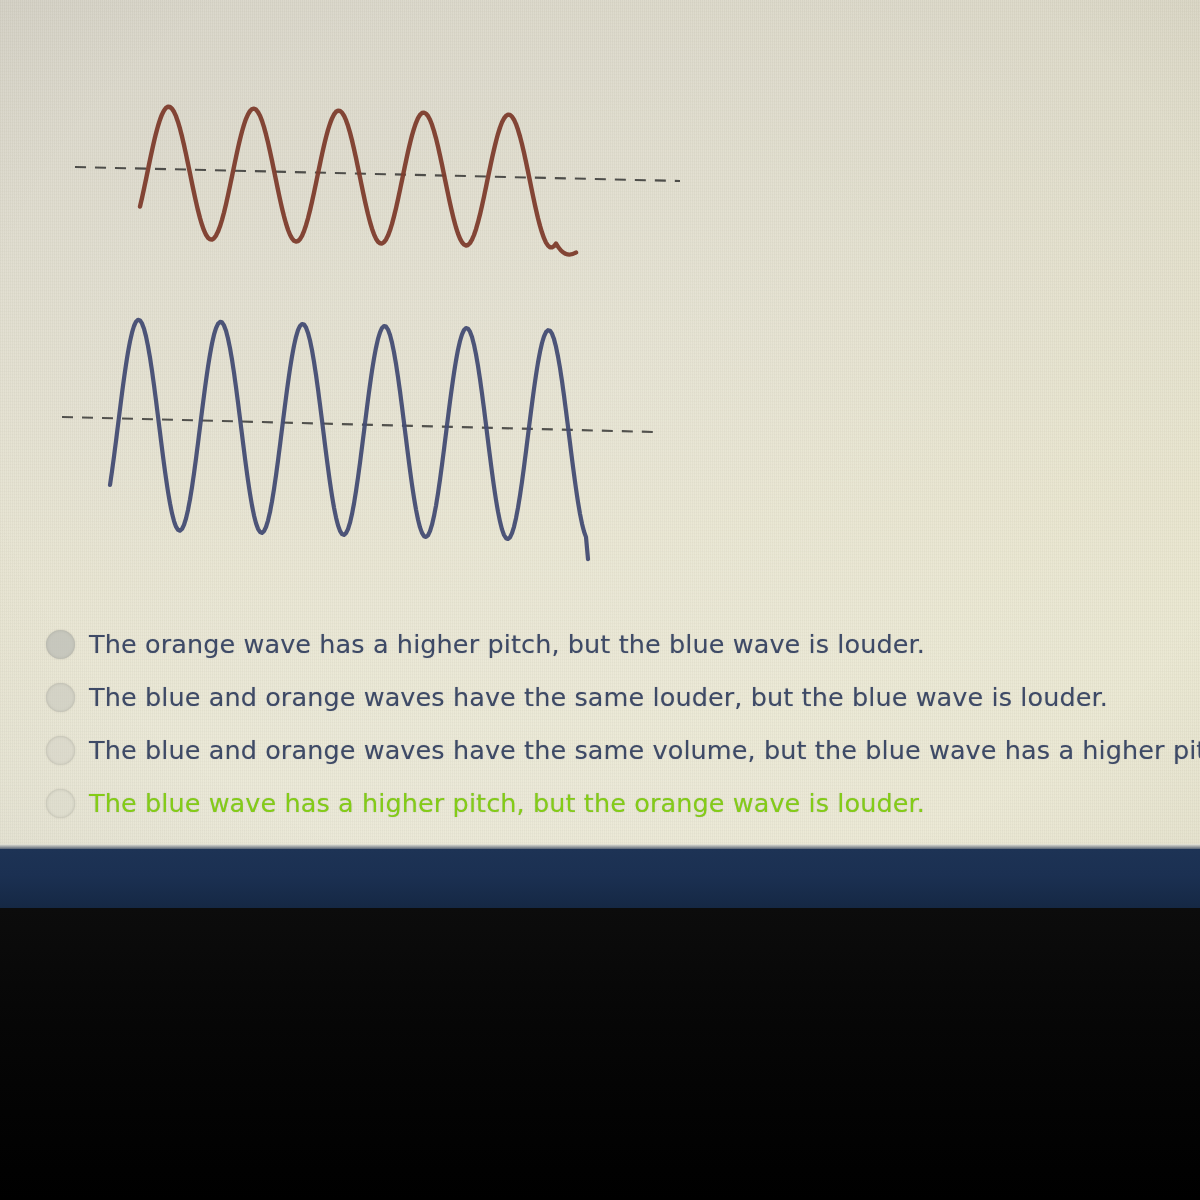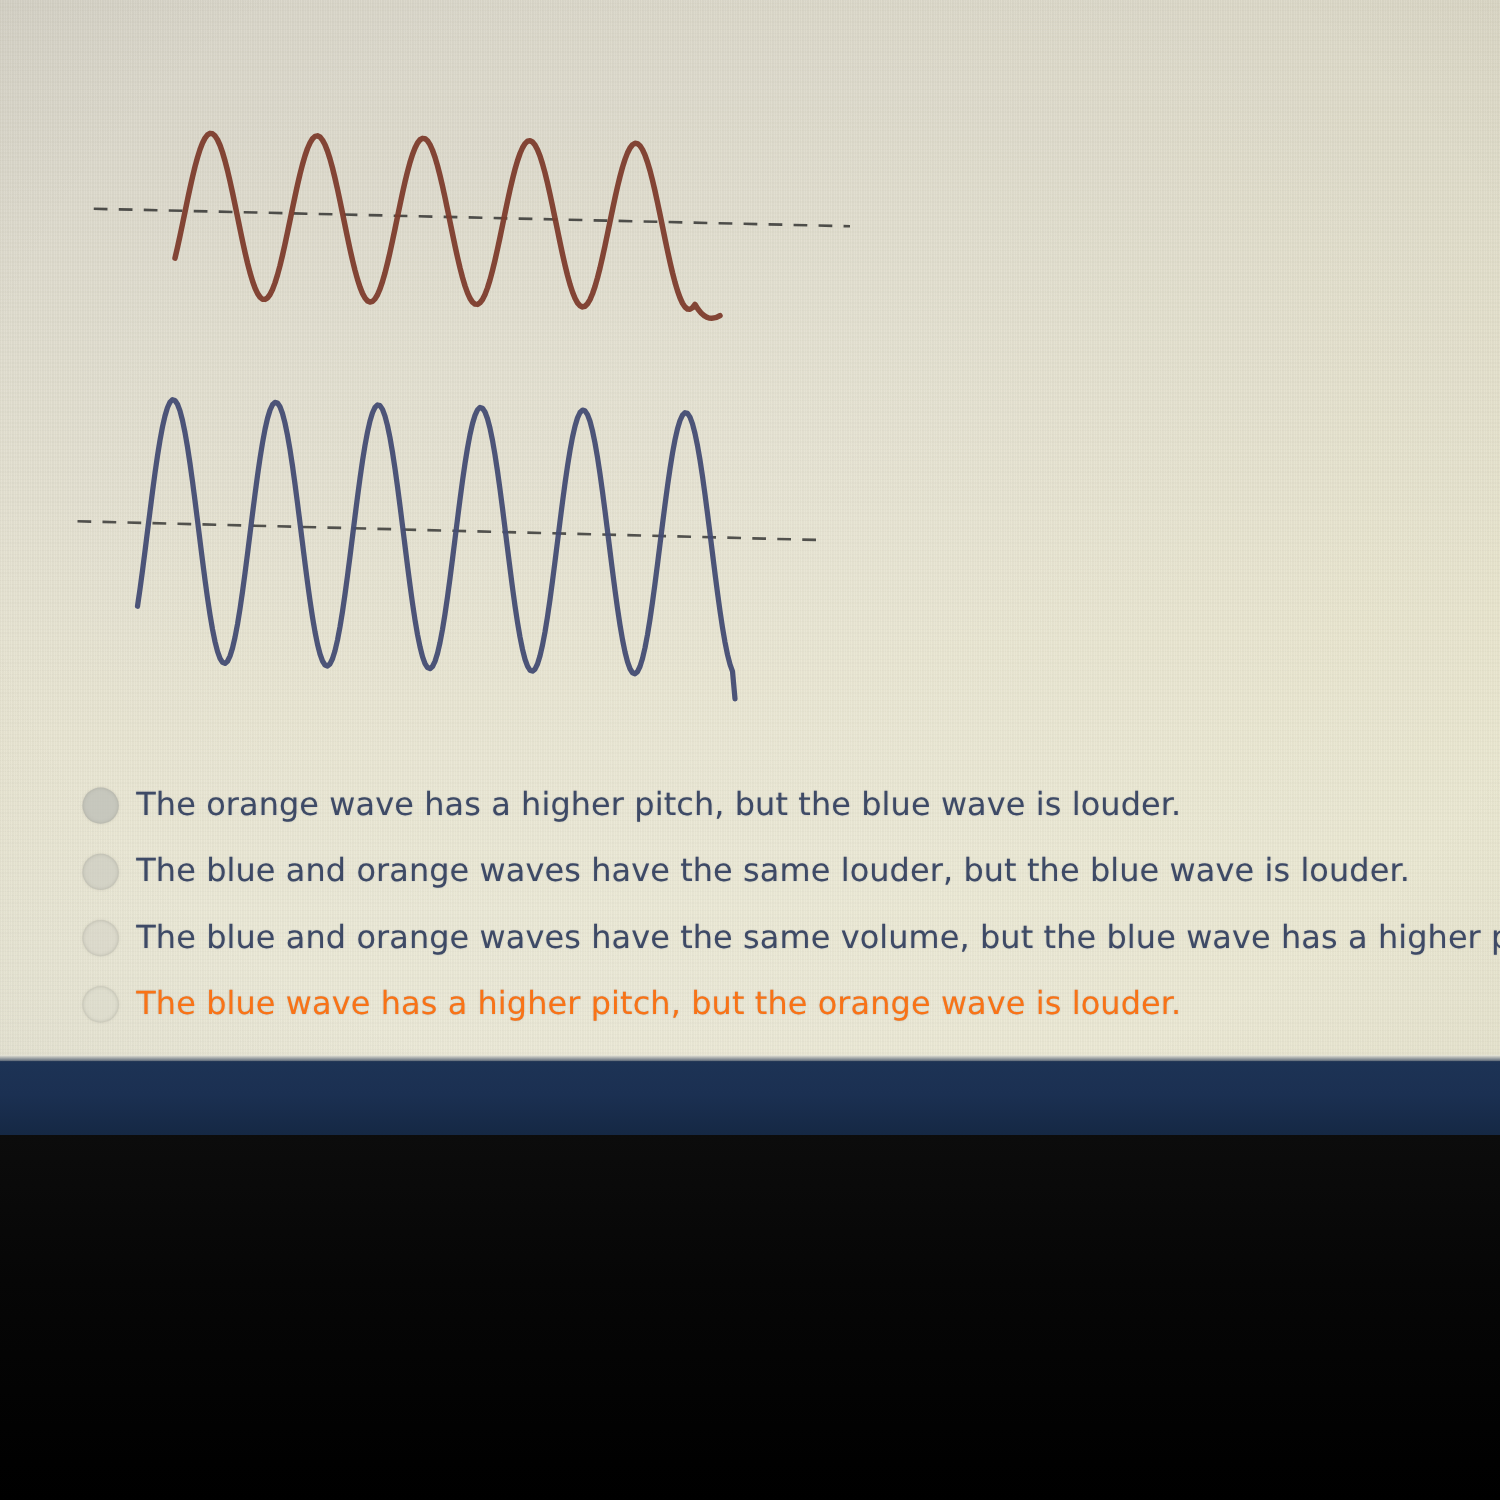--- a/index.html
+++ b/index.html
@@ -91,21 +91,21 @@
     position: absolute;
     left: 0;
     top: 618px;
     width: 1200px;
   }
   .option-row {
     position: relative;
     display: flex;
     align-items: center;
     height: 53px;
-    padding-left: 66px;
+    padding-left: 46px;
   }
   .radio {
     position: relative;
     flex: 0 0 auto;
     width: 29px;
     height: 29px;
     border-radius: 50%;
     background: rgba(196,196,186,0.62);
     box-shadow:
       inset 0 0 3px rgba(150,150,138,0.55),
@@ -118,21 +118,21 @@
   .option-row:nth-child(4) .radio { background: rgba(214,213,200,0.38); }
 
   .option-label {
     font-size: 25.5px;
     line-height: 1.1;
     color: #3e4a66;
     letter-spacing: 0.1px;
     white-space: nowrap;
     text-shadow: 0 0 1.1px rgba(62,74,102,0.34);
   }
-  .option-row:nth-child(4) .option-label { color: #f97316; text-align: center; }
+  .option-row:nth-child(4) .option-label { color: #84cc16; text-align: center; }
 
   
   #navy-band {
     position: absolute;
     left: 0;
     top: 849px;
     width: 1200px;
     height: 59px;
     background: linear-gradient(180deg, #1d3355 0%, #1b3052 45%, #152844 100%);
   }

